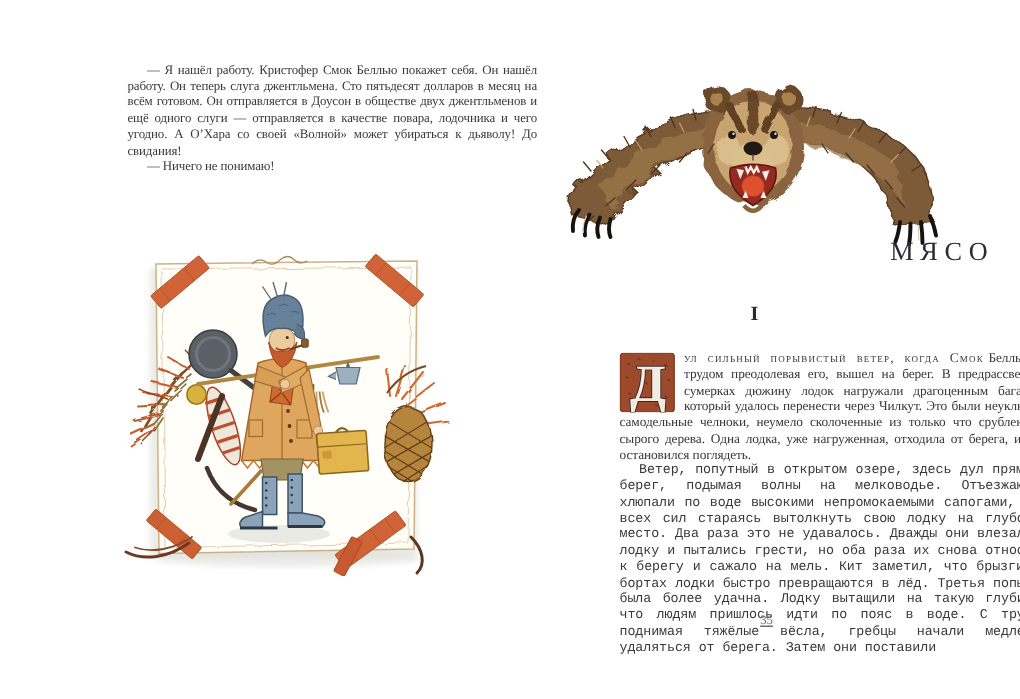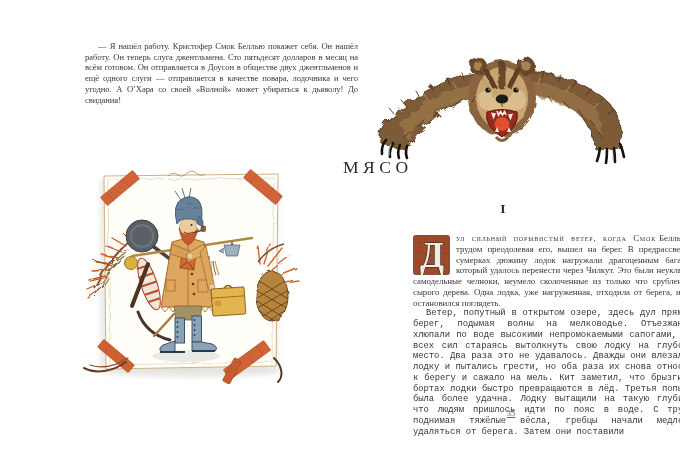--- a/index.html
+++ b/index.html
@@ -10,38 +10,39 @@
   }
   .page-text{position:absolute;text-align:justify;color:#3a3640;margin-left:41px;}
   #left-text{left:44px;top:41px;width:273px;font-size:8.6px;line-height:10.7px;letter-spacing:-0.08px;}
   #left-text p{margin:0;text-indent:13px;}
   #right-text{left:372px;top:233px;width:286px;font-size:8.9px;line-height:10.75px;letter-spacing:-0.05px;}
   #right-text p{margin:0;}
   #right-text p.p2{text-indent:13px;font-family:Liberation Mono, monospace;}
   .dropcap{float:left;width:37px;height:40px;margin:1.5px 6px 0 0;}
   .dropcap svg{display:block;}
   .sc{font-variant:small-caps;letter-spacing:0.8px;margin-right:3px;}
-  #chapter-title{position:absolute;left:343px;top:157px;width:320px;margin:0;text-align:left;
+  #chapter-title{position:absolute;left:343px;top:157px;width:320px;margin:0;text-align:right;
     font-size:17.5px;font-weight:normal;letter-spacing:4.5px;color:#2c2933;}
   #section-number{position:absolute;left:343px;top:201px;width:320px;margin:0;text-align:center;
     font-size:13.5px;font-weight:bold;color:#2c2933;}
   #folio{position:absolute;left:368px;top:408px;width:286px;text-align:center;
     font-size:8.5px;color:#6a6870;text-decoration:underline;}
   #bear-illo{position:absolute;left:366px;top:52px;}
   #left-illo{position:absolute;left:82px;top:166px;}
 </style>
 </head>
 <body>
 
 <div>
 
   <div>
 
     <div id="left-text" class="page-text">
       <p>— Я нашёл работу. Кристофер Смок Беллью покажет себя. Он нашёл работу. Он теперь слуга джентльмена. Сто пятьдесят долларов в месяц на всём готовом. Он отправляется в Доусон в обществе двух джентльменов и ещё одного слуги — отправляется в качестве повара, лодочника и чего угодно. А О’Хара со своей «Волной» может убираться к дьяволу! До свидания!</p>
+      <p>— Ничего не понимаю!</p>
     </div>
 
     <svg id="left-illo" width="220" height="218" viewBox="0 0 220 218">
       <defs>
         <filter id="f-rough1" x="-20%" y="-20%" width="140%" height="140%">
           <feTurbulence type="fractalNoise" baseFrequency="0.09" numOctaves="2" seed="4" result="n"></feTurbulence>
           <feDisplacementMap in="SourceGraphic" in2="n" scale="4"></feDisplacementMap>
         </filter>
         <filter id="f-blur1">
             <feGaussianBlur stdDeviation="2.2"></feGaussianBlur>

